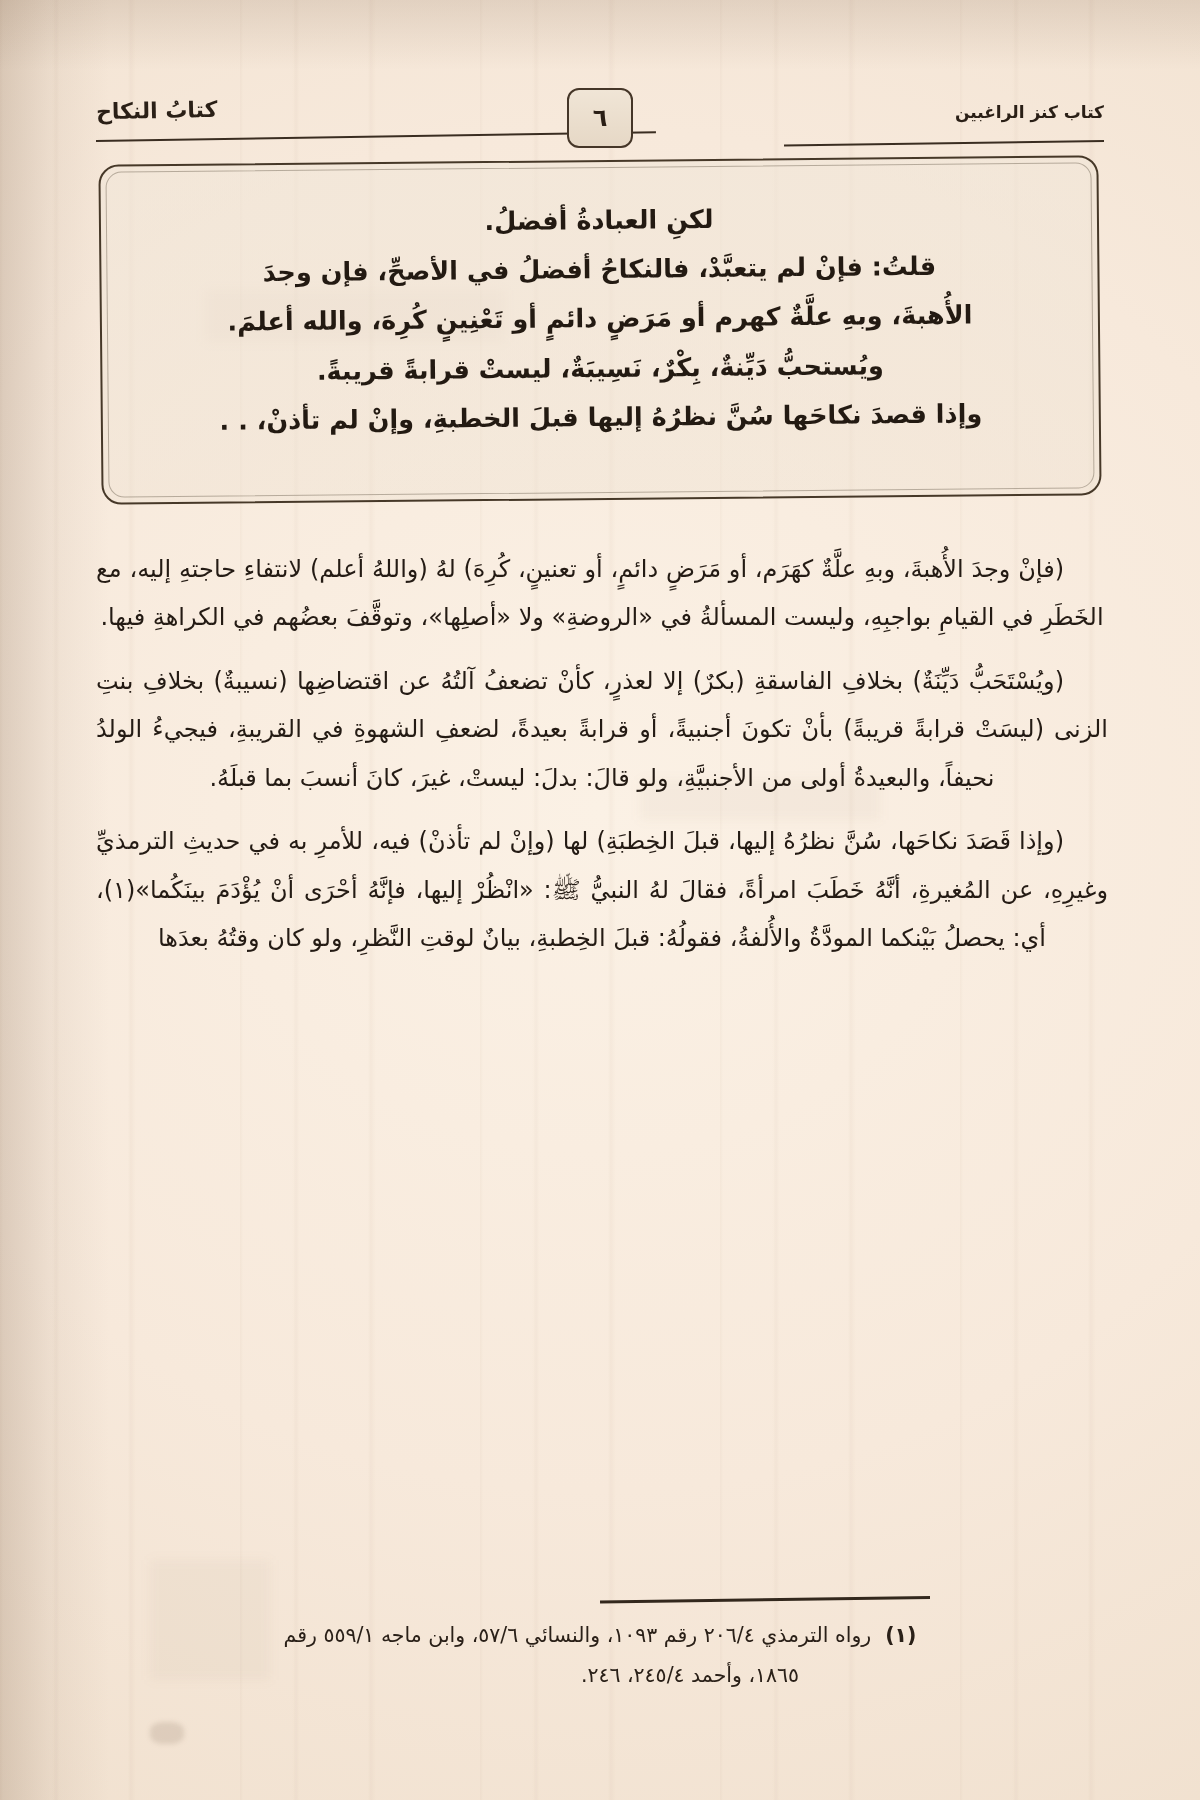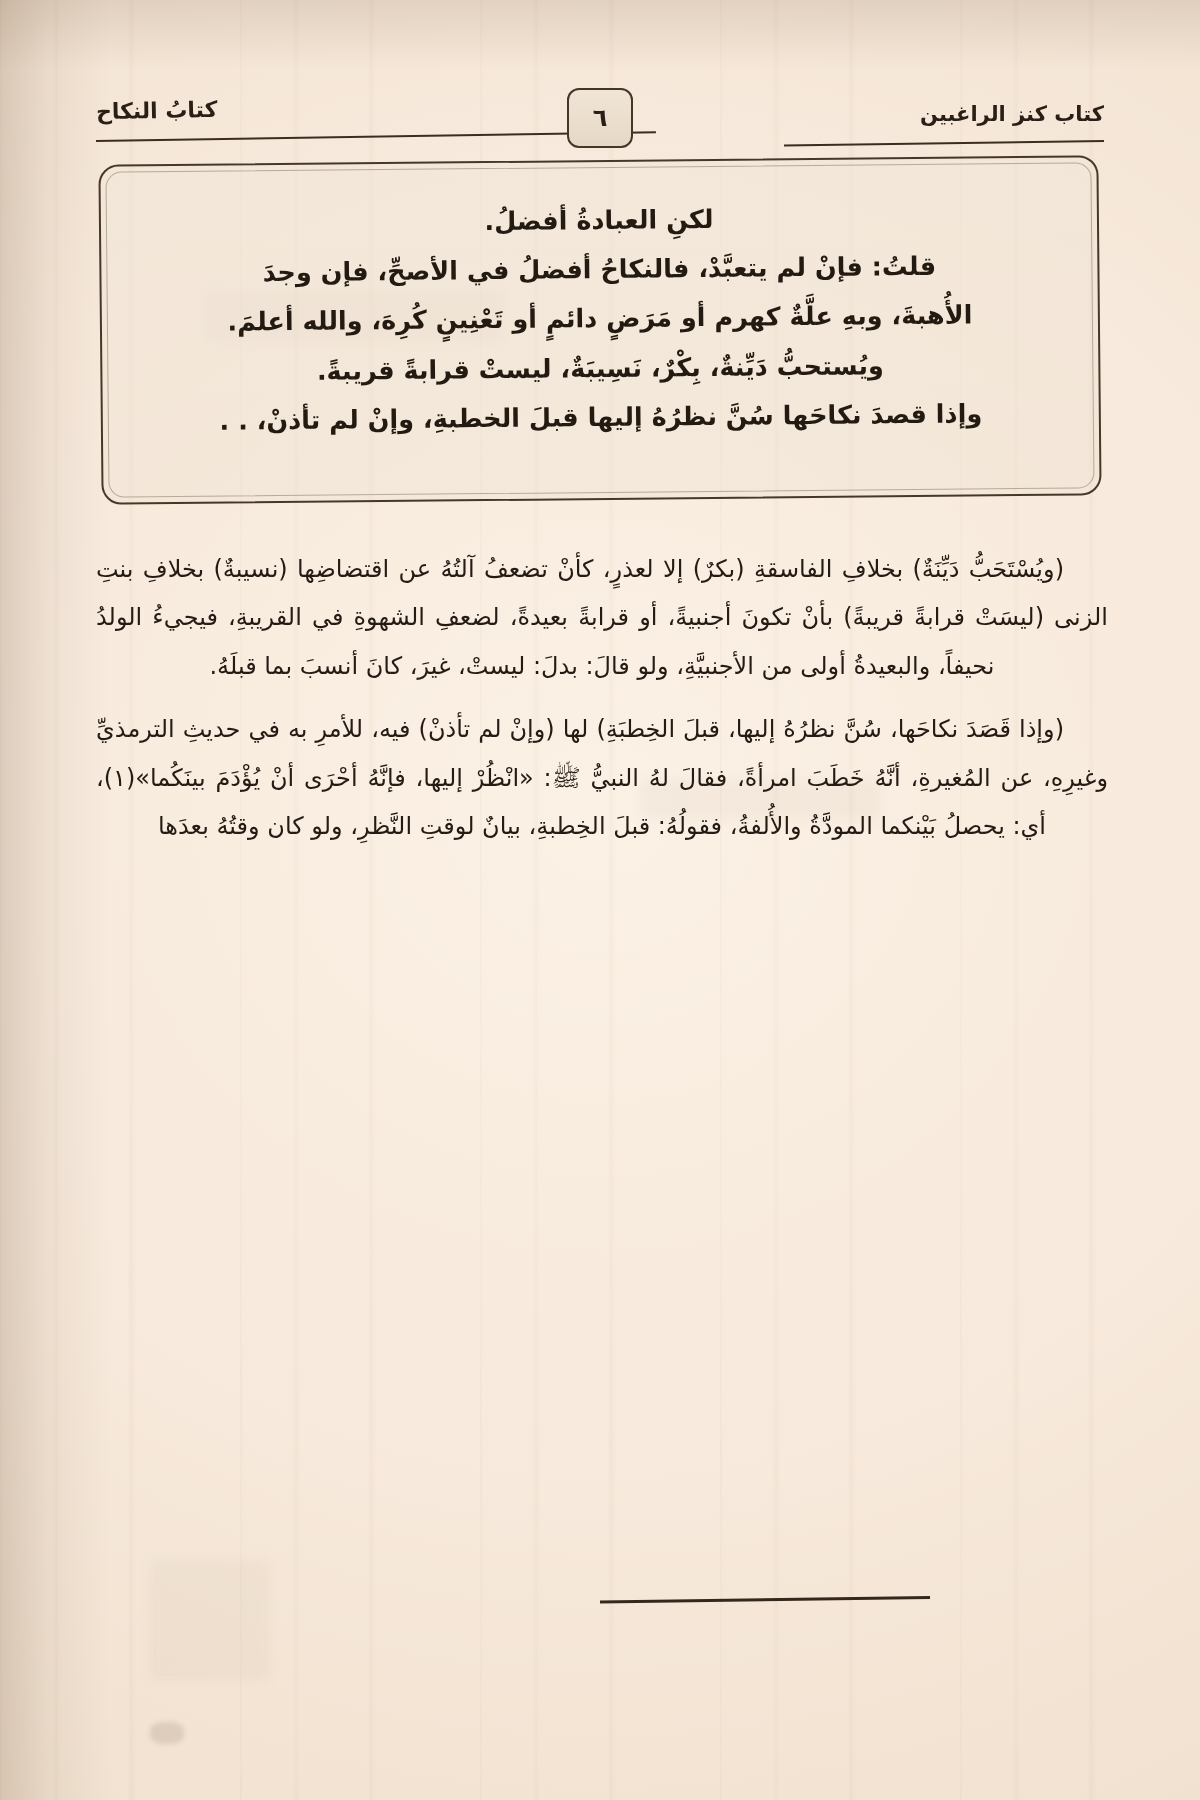--- a/index.html
+++ b/index.html
@@ -77,21 +77,21 @@
     position: absolute;
     top: 96px;
     left: 96px;
     right: 96px;
     height: 46px;
   }
   #head-left-title {
     position: absolute;
     right: 0;
     top: 6px;
-    font-size: 21px;
+    font-size: 17px;
     font-weight: 700;
     color: #2a1f16;
     letter-spacing: .2px;
     white-space: nowrap;
   }
   #head-right-title {
     position: absolute;
     left: 0;
     top: 2px;
     font-size: 22px;
@@ -257,21 +257,28 @@
 
   <div id="matn-box">
     <p class="ar matn-line first">لكنِ العبادةُ أفضلُ.</p>
     <p class="ar matn-line">قلتُ: فإنْ لم يتعبَّدْ، فالنكاحُ أفضلُ في الأصحِّ، فإن وجدَ</p>
     <p class="ar matn-line">الأُهبةَ، وبهِ علَّةٌ كهرم أو مَرَضٍ دائمٍ أو تَعْنِينٍ كُرِهَ، والله أعلمَ.</p>
     <p class="ar matn-line">ويُستحبُّ دَيِّنةٌ، بِكْرٌ، نَسِيبَةٌ، ليستْ قرابةً قريبةً.</p>
     <p class="ar matn-line">وإذا قصدَ نكاحَها سُنَّ نظرُهُ إليها قبلَ الخطبةِ، وإنْ لم تأذنْ، . .</p>
   </div>
 
   <div id="sharh">
+    <p class="ar sharh-para">(فإنْ وجدَ الأُهبةَ، وبهِ علَّةٌ كهَرَم، أو مَرَضٍ دائمٍ، أو تعنينٍ، كُرِهَ) لهُ (واللهُ أعلم) لانتفاءِ حاجتهِ إليه، مع الخَطَرِ في القيامِ بواجبِهِ، وليست المسألةُ في «الروضةِ» ولا «أصلِها»، وتوقَّفَ بعضُهم في الكراهةِ فيها.</p>
     <p class="ar sharh-para">(ويُسْتَحَبُّ دَيِّنَةٌ) بخلافِ الفاسقةِ (بكرٌ) إلا لعذرٍ، كأنْ تضعفُ آلتُهُ عن اقتضاضِها (نسيبةٌ) بخلافِ بنتِ الزنى (ليسَتْ قرابةً قريبةً) بأنْ تكونَ أجنبيةً، أو قرابةً بعيدةً، لضعفِ الشهوةِ في القريبةِ، فيجيءُ الولدُ نحيفاً، والبعيدةُ أولى من الأجنبيَّةِ، ولو قالَ: بدلَ: ليستْ، غيرَ، كانَ أنسبَ بما قبلَهُ.</p>
     <p class="ar sharh-para">(وإذا قَصَدَ نكاحَها، سُنَّ نظرُهُ إليها، قبلَ الخِطبَةِ) لها (وإنْ لم تأذنْ) فيه، للأمرِ به في حديثِ الترمذيِّ وغيرِهِ، عن المُغيرةِ، أنَّهُ خَطَبَ امرأةً، فقالَ لهُ النبيُّ ﷺ: «انْظُرْ إليها، فإنَّهُ أحْرَى أنْ يُؤْدَمَ بينَكُما»(١)، أي: يحصلُ بَيْنكما المودَّةُ والأُلفةُ، فقولُهُ: قبلَ الخِطبةِ، بيانٌ لوقتِ النَّظرِ، ولو كان وقتُهُ بعدَها</p>
   </div>
 
   <div id="footnote-rule"></div>
+  <div id="footnotes">
+    <p class="ar footnote-line">
+      <span class="fn-marker">(١)</span><span>رواه الترمذي ٢٠٦/٤ رقم ١٠٩٣، والنسائي ٥٧/٦، وابن ماجه ٥٥٩/١ رقم</span>
+    </p>
+    <p class="ar footnote-line cont">١٨٦٥، وأحمد ٢٤٥/٤، ٢٤٦.</p>
+  </div>
 
   <div id="margin-smudge"></div>
 
 </div>
 
 </body></html>

